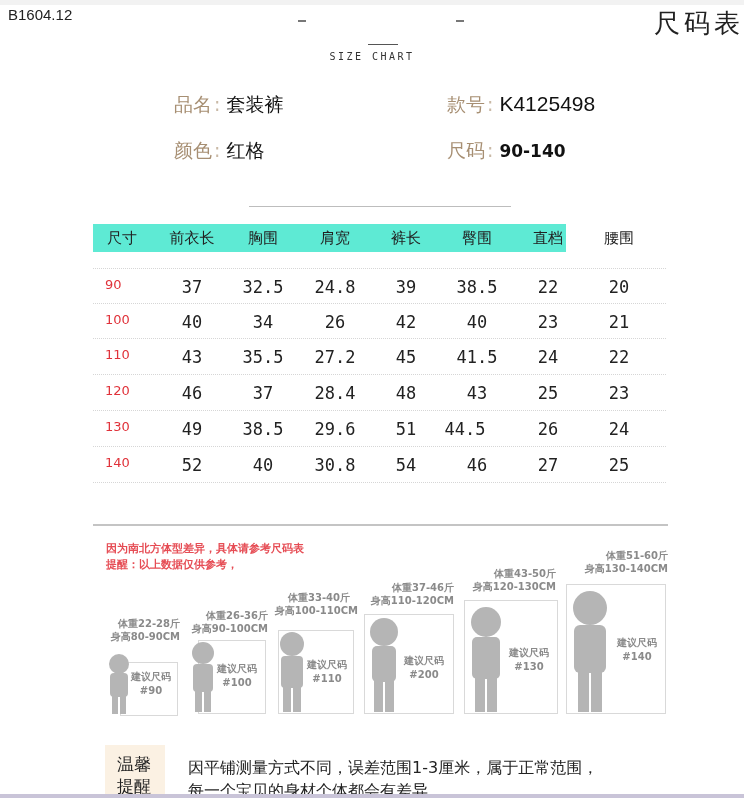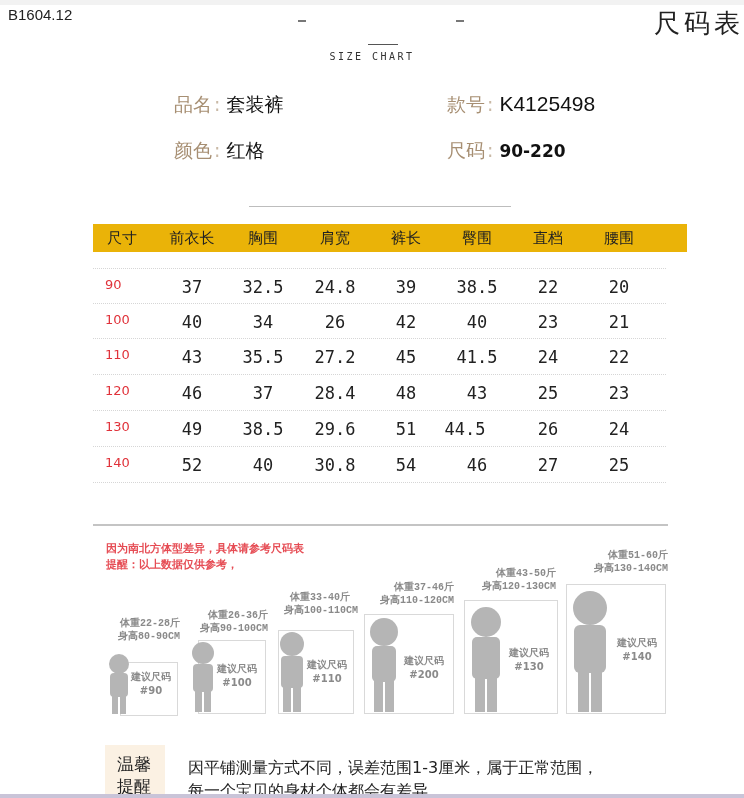--- a/index.html
+++ b/index.html
@@ -9,32 +9,32 @@
   .code { position: absolute; left: 8px; top: 6px; font-family: "Liberation Sans", sans-serif; font-size: 15px; color: #222; }
   .title { position: absolute; left: 0; top: 6px; width: 744px; text-align: right; font-size: 26px; color: #222; letter-spacing: 4px; }
   .dash { position: absolute; top: 20px; width: 8px; height: 2px; background: #777; }
   .title-underline { position: absolute; left: 368px; top: 44px; width: 30px; height: 1px; background: #555; }
   .subtitle { position: absolute; left: 0; top: 51px; width: 744px; text-align: center; font-family: "DejaVu Sans Mono", monospace; font-size: 10px; letter-spacing: 2.5px; color: #333; }
   .info { position: absolute; font-size: 19px; }
   .info .lbl { color: #a78f73; }
   .info .sep { color: #c9b9a6; margin: 0 6px 0 2px; }
   .info .val { color: #111; }
   .info-rule { position: absolute; left: 249px; top: 206px; width: 262px; height: 1px; background: #bdbdbd; }
-  .thead { position: absolute; left: 93px; top: 224px; width: 594px; height: 28px; background: #eab308; }
+  .thead { position: absolute; left: 93px; top: 224px; width: 473px; height: 28px; background: #5eead4; }
   .cell { position: absolute; text-align: center; transform: translateX(-50%); white-space: nowrap; }
   .th { top: 5px; font-size: 15px; color: #222; }
   .row { position: absolute; left: 93px; width: 573px; height: 35px; border-top: 1px dotted #d6d6d6; }
   .row .size { position: absolute; left: 12px; top: 8px; font-size: 13px; color: #e0323a; }
   .row .td { top: 8px; font-size: 17px; color: #222; font-family: "DejaVu Sans Mono", monospace; }
   .row-end { position: absolute; left: 93px; top: 482px; width: 573px; border-top: 1px dotted #d6d6d6; }
   .section-rule { position: absolute; left: 93px; top: 524px; width: 575px; height: 2px; background: #c4c4c4; }
   .notice { position: absolute; left: 106px; top: 541px; font-size: 11px; color: #e64d55; line-height: 16px; font-weight: bold; }
   .fig { position: absolute; }
   .fig .box { position: absolute; border: 1px solid #d9d9d9; background: #fff; }
-  .fig .cap { position: absolute; text-align: right; font-size: 10px; line-height: 12px; color: #8a8a8a; font-weight: bold; white-space: nowrap; font-family: Liberation Mono, monospace; }
+  .fig .cap { position: absolute; text-align: right; font-size: 10px; line-height: 12px; color: #8a8a8a; font-weight: bold; white-space: nowrap; }
   .fig .sug { position: absolute; text-align: center; font-size: 10px; line-height: 14px; color: #8a8a8a; font-weight: bold; }
   .fig svg { position: absolute; }
   .tip-badge { position: absolute; left: 105px; top: 745px; width: 60px; height: 53px; background: #fbf1e3; }
   .tip-badge span { position: absolute; left: 12px; font-size: 17px; color: #222; font-weight: normal; }
   .tip-text { position: absolute; left: 188px; top: 756px; font-size: 16px; line-height: 23px; color: #222; }
   .bottom-bar { position: absolute; left: 0; top: 794px; width: 744px; height: 4px; background: #c9c4d8; }
 </style>
 </head>
 <body>
 
@@ -50,21 +50,21 @@
 <div class="info" style="left:174px; top:92px">
   <span class="lbl">品名</span><span class="sep">:</span><span class="val">套装裤</span>
 </div>
 <div class="info" style="left:447px; top:92px">
   <span class="lbl">款号</span><span class="sep">:</span><span class="val" style="font-family:'Liberation Sans',sans-serif;font-size:21px">K4125498</span>
 </div>
 <div class="info" style="left:174px; top:138px">
   <span class="lbl">颜色</span><span class="sep">:</span><span class="val">红格</span>
 </div>
 <div class="info" style="left:447px; top:138px">
-  <span class="lbl">尺码</span><span class="sep">:</span><span class="val" style="font-size:17px;font-weight:bold">90-220</span>
+  <span class="lbl">尺码</span><span class="sep">:</span><span class="val" style="font-size:17px;font-weight:bold">90-140</span>
 </div>
 <div class="info-rule"></div>
 
 <div class="thead">
   <span class="cell th" style="left:29px">尺寸</span>
   <span class="cell th" style="left:99px">前衣长</span>
   <span class="cell th" style="left:170px">胸围</span>
   <span class="cell th" style="left:242px">肩宽</span>
   <span class="cell th" style="left:313px">裤长</span>
   <span class="cell th" style="left:384px">臀围</span>

